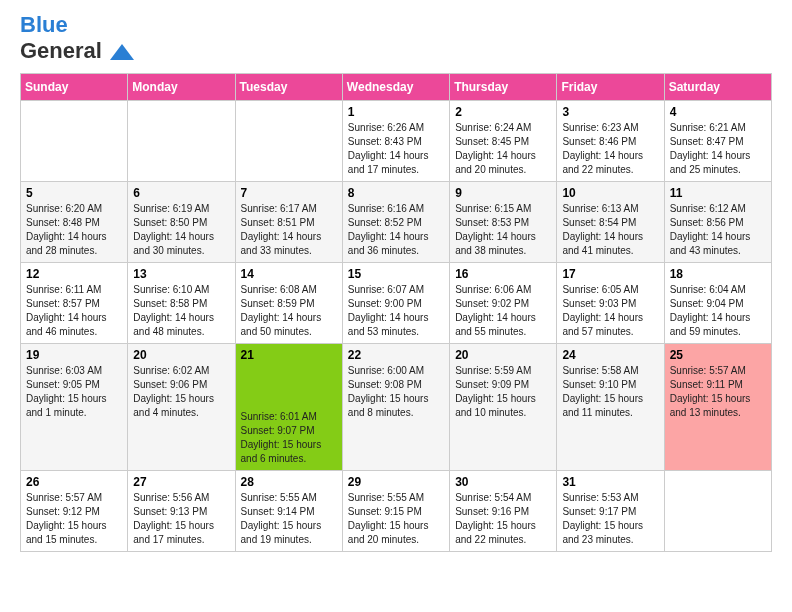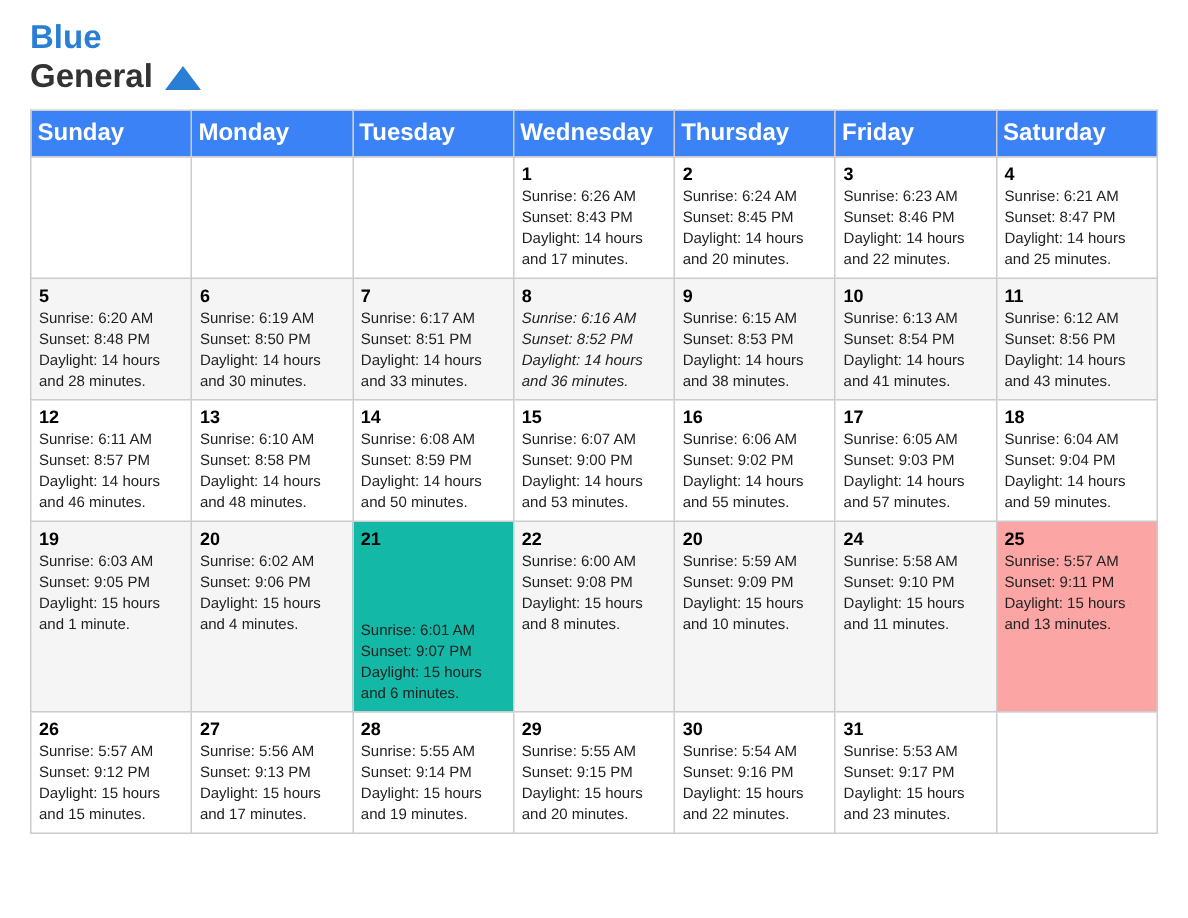--- a/index.html
+++ b/index.html
@@ -32,25 +32,25 @@
       font-size: 14px;
       color: #555;
       margin-top: 2px;
     }
     .calendar {
       width: 100%;
       border-collapse: collapse;
       font-size: 10.5px;
     }
     .calendar th {
-      background: #3b82f6;
+      background: #ec4899;
       color: #fff;
       padding: 6px 4px;
       text-align: left;
-      font-size: 16px;
+      font-size: 12px;
       font-weight: bold;
       border: 1px solid #ccc;
     }
     .calendar td {
       border: 1px solid #ccc;
       vertical-align: top;
       padding: 4px 5px;
       width: 14.28%;
       min-height: 80px;
       background: #fff;
@@ -161,21 +161,21 @@
         </td>
         <td style="background: rgb(245, 245, 245);">
           <div class="day-number">7</div>
           <div class="day-info" style="white-space: pre-line;">Sunrise: 6:17 AM
 Sunset: 8:51 PM
 Daylight: 14 hours
 and 33 minutes.</div>
         </td>
         <td style="background: rgb(245, 245, 245);">
           <div class="day-number">8</div>
-          <div class="day-info" style="white-space: pre-line; font-style: italic;">Sunrise: 6:16 AM
+          <div class="day-info" style="white-space: pre-line;">Sunrise: 6:16 AM
 Sunset: 8:52 PM
 Daylight: 14 hours
 and 36 minutes.</div>
         </td>
         <td style="background: rgb(245, 245, 245);">
           <div class="day-number">9</div>
           <div class="day-info" style="white-space: pre-line;">Sunrise: 6:15 AM
 Sunset: 8:53 PM
 Daylight: 14 hours
 and 38 minutes.</div>
@@ -254,21 +254,21 @@
 Daylight: 15 hours
 and 1 minute.</div>
         </td>
         <td style="background: rgb(245, 245, 245);">
           <div class="day-number">20</div>
           <div class="day-info" style="white-space: pre-line;">Sunrise: 6:02 AM
 Sunset: 9:06 PM
 Daylight: 15 hours
 and 4 minutes.</div>
         </td>
-        <td style="background: #14b8a6;">
+        <td style="background: #84cc16;">
           <div class="day-number">21</div>
           <div class="day-info" style="white-space: pre-line; margin-top: 48px;">Sunrise: 6:01 AM
 Sunset: 9:07 PM
 Daylight: 15 hours
 and 6 minutes.</div>
         </td>
         <td style="background: rgb(245, 245, 245);">
           <div class="day-number">22</div>
           <div class="day-info" style="white-space: pre-line;">Sunrise: 6:00 AM
 Sunset: 9:08 PM

